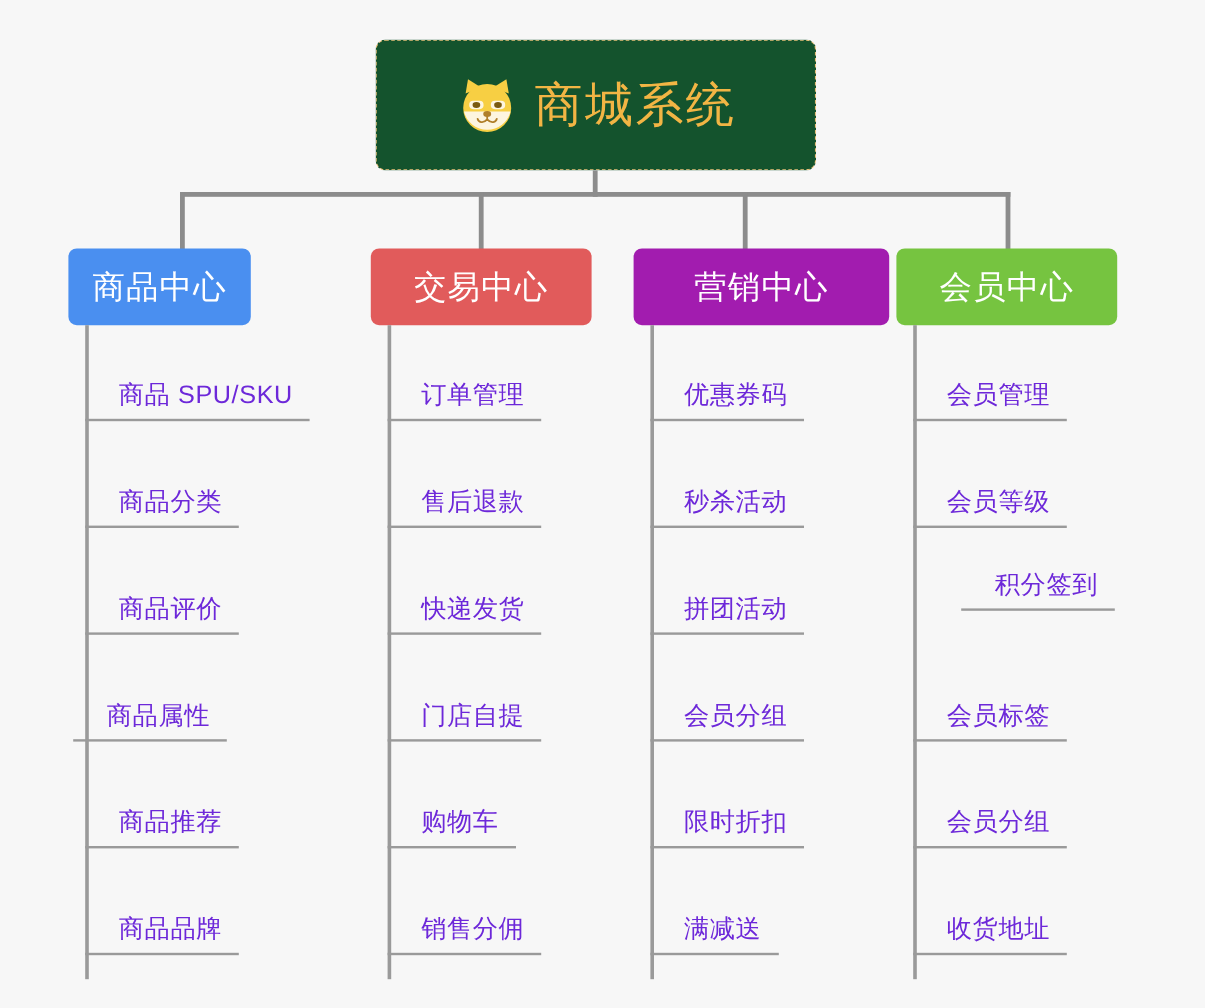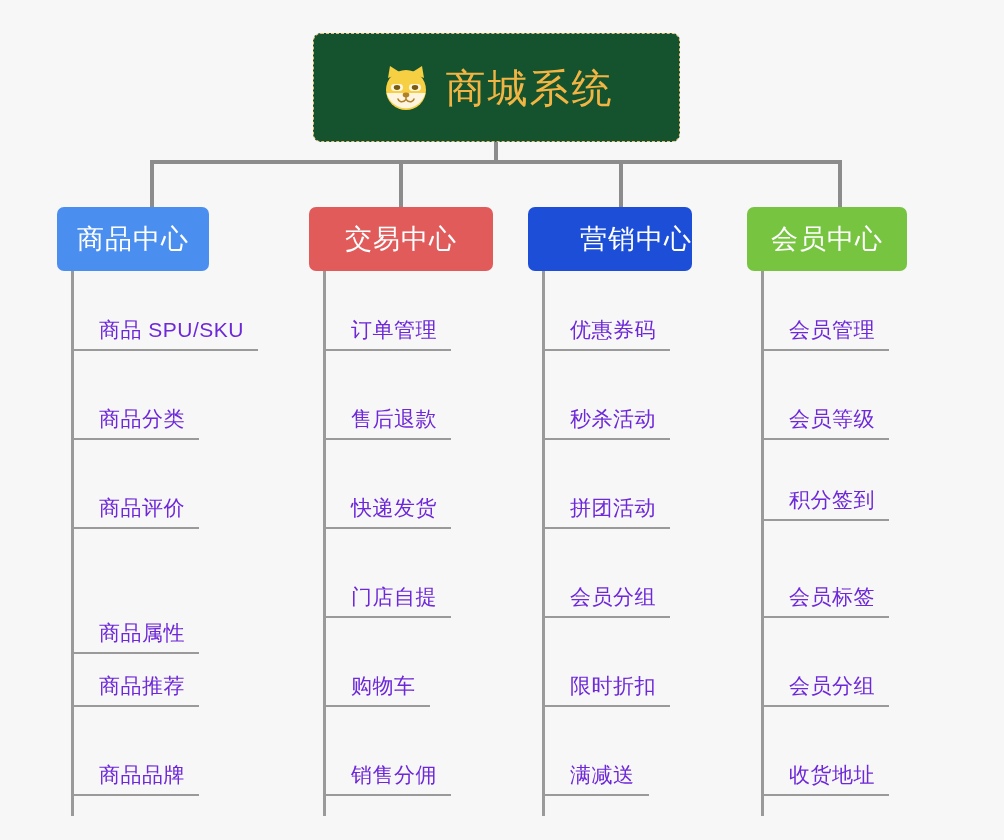--- a/index.html
+++ b/index.html
@@ -145,21 +145,21 @@
 
   <div class="leaf" style="left:71px; top:262px;">
     <span class="leaf-inner"><span class="leaf-label">商品 SPU/SKU</span></span>
   </div>
   <div class="leaf" style="left:71px; top:351px;">
     <span class="leaf-inner"><span class="leaf-label">商品分类</span></span>
   </div>
   <div class="leaf" style="left:71px; top:440px;">
     <span class="leaf-inner"><span class="leaf-label">商品评价</span></span>
   </div>
-  <div class="leaf" style="left:71px; top:529px;margin-top:36px;">
+  <div class="leaf" style="left:61px; top:529px;">
     <span class="leaf-inner"><span class="leaf-label">商品属性</span></span>
   </div>
   <div class="leaf" style="left:71px; top:618px;">
     <span class="leaf-inner"><span class="leaf-label">商品推荐</span></span>
   </div>
   <div class="leaf" style="left:71px; top:707px;">
     <span class="leaf-inner"><span class="leaf-label">商品品牌</span></span>
   </div>
 
   <div class="cat-box" style="left:309px; top:207px; width:184px; background:#e15b5b;">
@@ -179,21 +179,21 @@
   <div class="leaf" style="left:323px; top:529px;">
     <span class="leaf-inner"><span class="leaf-label">门店自提</span></span>
   </div>
   <div class="leaf" style="left:323px; top:618px;">
     <span class="leaf-inner"><span class="leaf-label">购物车</span></span>
   </div>
   <div class="leaf" style="left:323px; top:707px;">
     <span class="leaf-inner"><span class="leaf-label">销售分佣</span></span>
   </div>
 
-  <div class="cat-box" style="left:528px; top:207px; width:164px; background:#1d4ed8;justify-content:flex-end;">
+  <div class="cat-box" style="left:528px; top:207px; width:213px; background:#a21caf;">
     <span class="cat-label">营销中心</span>
   </div>
   <div class="col-spine" style="left:542px; top:271px; height:545px;"></div>
 
   <div class="leaf" style="left:542px; top:262px;">
     <span class="leaf-inner"><span class="leaf-label">优惠券码</span></span>
   </div>
   <div class="leaf" style="left:542px; top:351px;">
     <span class="leaf-inner"><span class="leaf-label">秒杀活动</span></span>
   </div>
@@ -203,32 +203,32 @@
   <div class="leaf" style="left:542px; top:529px;">
     <span class="leaf-inner"><span class="leaf-label">会员分组</span></span>
   </div>
   <div class="leaf" style="left:542px; top:618px;">
     <span class="leaf-inner"><span class="leaf-label">限时折扣</span></span>
   </div>
   <div class="leaf" style="left:542px; top:707px;">
     <span class="leaf-inner"><span class="leaf-label">满减送</span></span>
   </div>
 
-  <div class="cat-box" style="left:747px; top:207px; width:160px; background:#76c440;">
+  <div class="cat-box" style="left:747px; top:207px; width:184px; background:#76c440;">
     <span class="cat-label">会员中心</span>
   </div>
   <div class="col-spine" style="left:761px; top:271px; height:545px;"></div>
 
   <div class="leaf" style="left:761px; top:262px;">
     <span class="leaf-inner"><span class="leaf-label">会员管理</span></span>
   </div>
   <div class="leaf" style="left:761px; top:351px;">
     <span class="leaf-inner"><span class="leaf-label">会员等级</span></span>
   </div>
-  <div class="leaf" style="left:761px; top:432px;">
+  <div class="leaf" style="left:761px; top:420px;padding-left:40px;">
     <span class="leaf-inner"><span class="leaf-label">积分签到</span></span>
   </div>
   <div class="leaf" style="left:761px; top:529px;">
     <span class="leaf-inner"><span class="leaf-label">会员标签</span></span>
   </div>
   <div class="leaf" style="left:761px; top:618px;">
     <span class="leaf-inner"><span class="leaf-label">会员分组</span></span>
   </div>
   <div class="leaf" style="left:761px; top:707px;">
     <span class="leaf-inner"><span class="leaf-label">收货地址</span></span>

